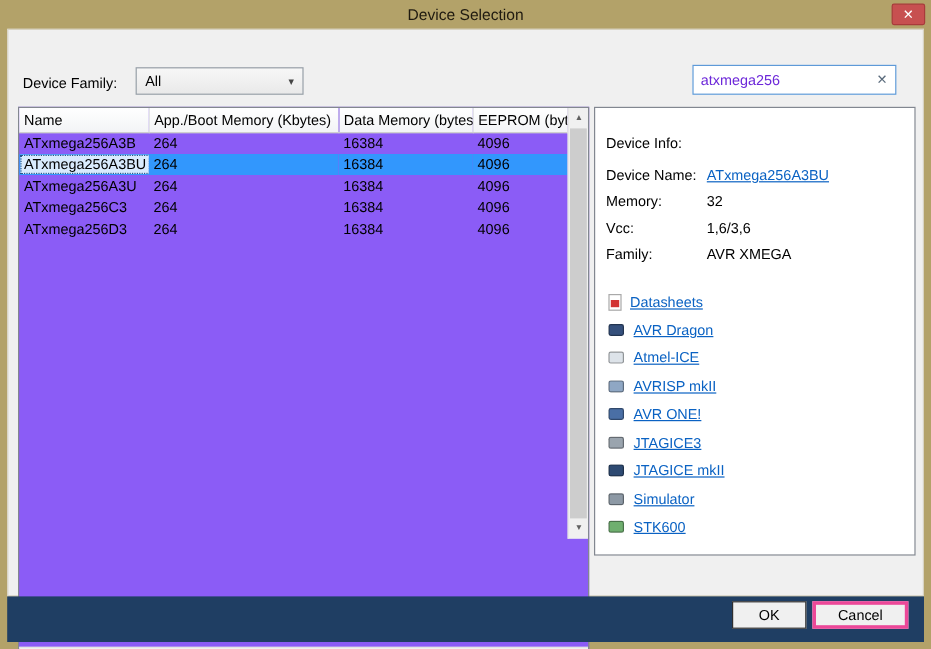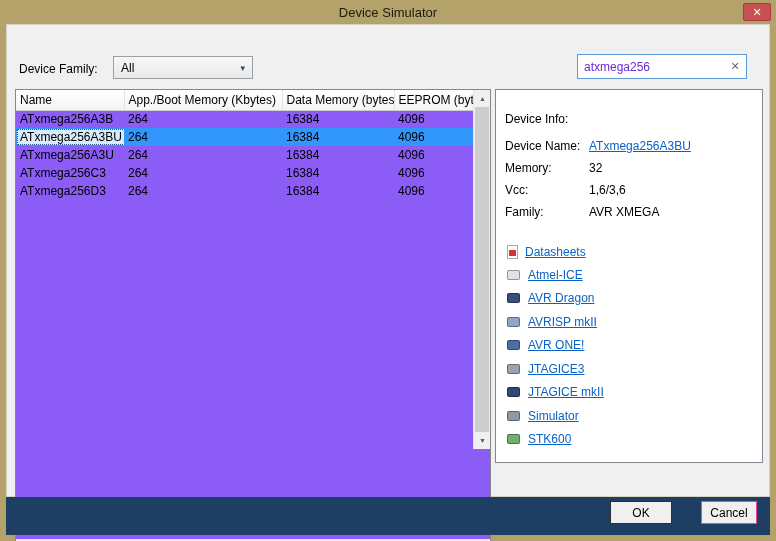--- a/index.html
+++ b/index.html
@@ -47,29 +47,29 @@
   .pdf-icon { width:11px; height:14px; background:#fff; border:1px solid #a9a9a9; position:relative; flex:none; }
   .pdf-icon::after { content:""; position:absolute; left:1px; top:4px; width:7px; height:6px; background:#d23333; }
   .tools-title { margin:16px 0 6px; }
   .tool-row { display:flex; align-items:center; gap:8px; height:23.5px; padding-left:2px; }
   .tool-icon { width:13px; height:10px; border:1px solid rgba(0,0,0,.35); border-radius:2px; flex:none; }
 
   
   .footer { position:absolute; top:497px; left:6px; width:764px; height:38px; background:#1f3e63; }
   .btn { position:absolute; top:4px; height:23px; background:#f0f0f0; font:12px "Liberation Sans",sans-serif; color:#000; display:flex; align-items:center; justify-content:center; }
   .btn-ok { right:98px; width:62px; border:1px solid #2f2f2f; }
-  .btn-cancel { right:13px; width:56px; border:1px solid #ec4899; }
+  .btn-cancel { right:13px; width:80px; border:3px solid #ec4899; }
 </style>
 </head>
 <body>
 
 <div class="window">
 
   <div class="titlebar">
-    <span class="title">Device Simulator</span>
+    <span class="title">Device Selection</span>
     <div class="close-btn">
       <span>✕</span>
     </div>
   </div>
 
   <div class="content">
 
     <span class="device-family-label">Device Family:</span>
 
     <div class="combobox">
@@ -162,26 +162,26 @@
             <span class="info-label">Family:</span>
             <span class="info-value">AVR XMEGA</span>
           </div>
         </div>
       <div class="datasheets-row">
         <span class="pdf-icon"></span>
         <span class="link">Datasheets</span>
       </div>
       <div>
           <div class="tool-row">
+            <span class="tool-icon" style="background: rgb(53, 80, 124);"></span>
+            <span class="link">AVR Dragon</span>
+          </div>
+          <div class="tool-row">
             <span class="tool-icon" style="background: rgb(221, 227, 233);"></span>
             <span class="link">Atmel-ICE</span>
-          </div>
-          <div class="tool-row">
-            <span class="tool-icon" style="background: rgb(53, 80, 124);"></span>
-            <span class="link">AVR Dragon</span>
           </div>
           <div class="tool-row">
             <span class="tool-icon" style="background: rgb(143, 167, 196);"></span>
             <span class="link">AVRISP mkII</span>
           </div>
           <div class="tool-row">
             <span class="tool-icon" style="background: rgb(74, 111, 165);"></span>
             <span class="link">AVR ONE!</span>
           </div>
           <div class="tool-row">

